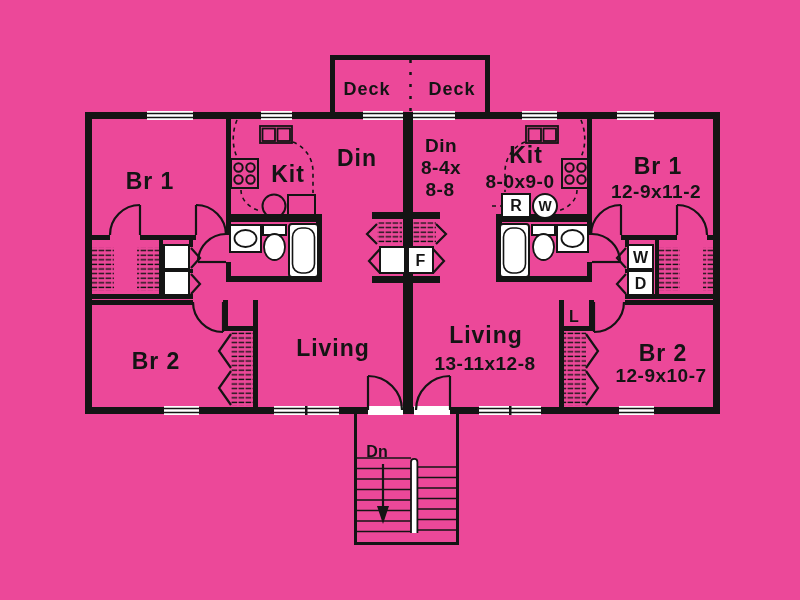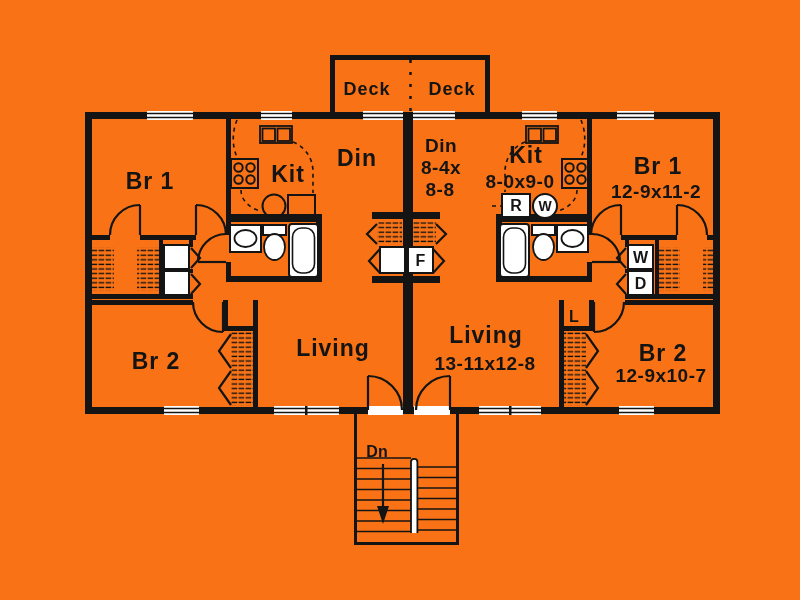--- a/index.html
+++ b/index.html
@@ -1,16 +1,16 @@
 <!DOCTYPE html>
 <html><head>
 <meta charset="utf-8">
 <style>
   html,body{margin:0;padding:0;background:#fff;}
-  .stage{position:relative;width:800px;height:600px;background:#f97316;overflow:hidden;}
+  .stage{position:relative;width:800px;height:600px;background:#ec4899;overflow:hidden;}
   svg{position:absolute;left:0;top:0;}
   svg text{
     font-family:"Liberation Sans","DejaVu Sans",sans-serif;
     fill:#141414;
     text-anchor:middle;
     font-weight:bold;
   }
   .room-label{font-size:23px;letter-spacing:1px;}
   .dim-label{font-size:19px;letter-spacing:0.5px;}
   .deck-label{font-size:18px;letter-spacing:1px;}

